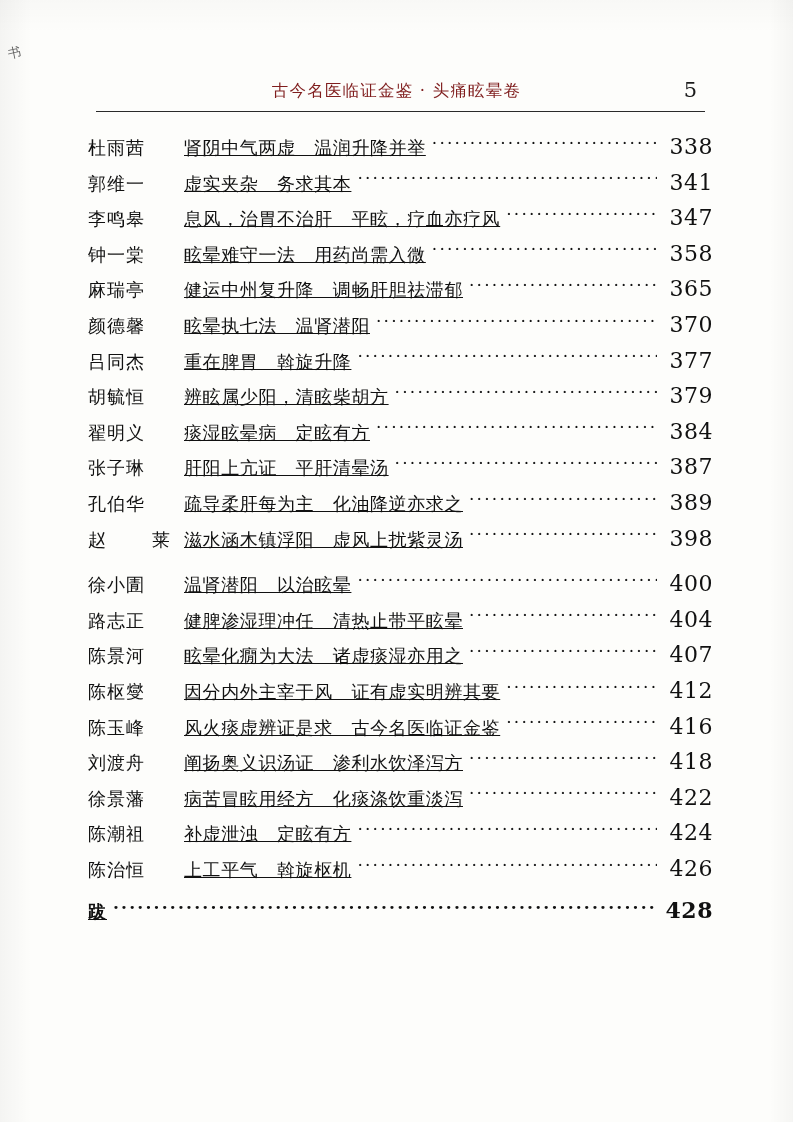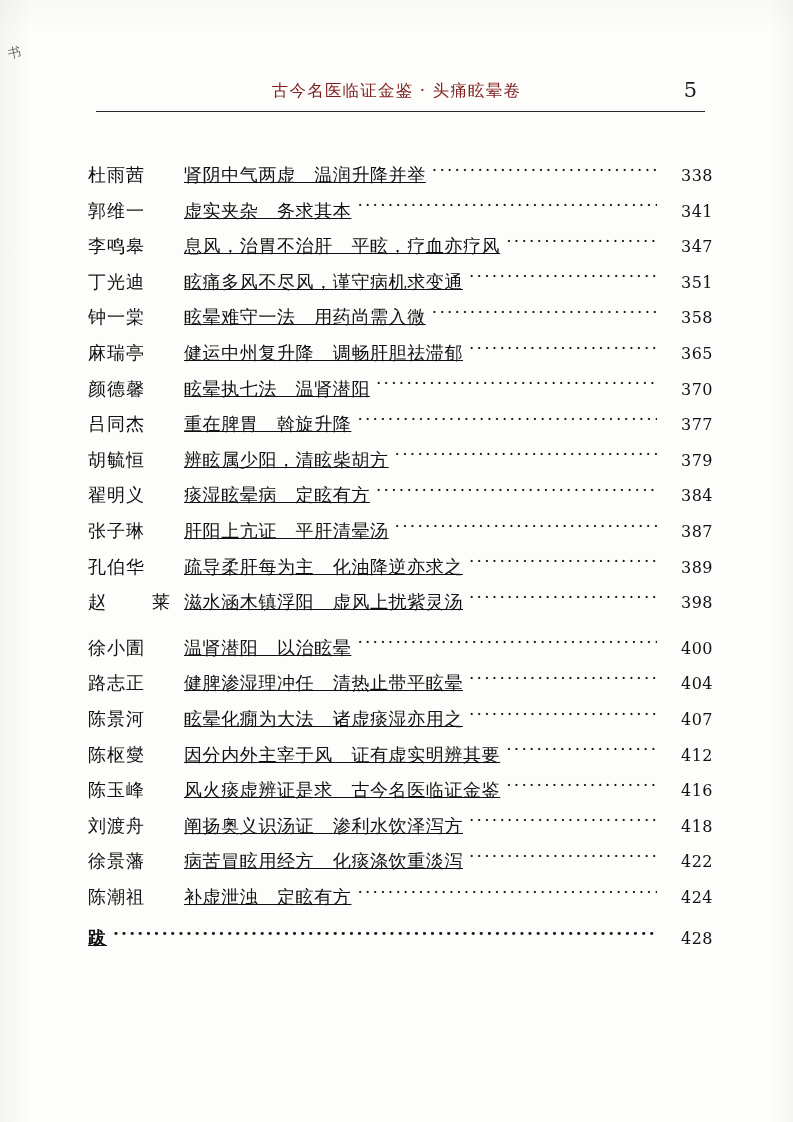--- a/index.html
+++ b/index.html
@@ -120,40 +120,39 @@
     right: 0;
     bottom: 0.08em;
     letter-spacing: 2.2px;
     font-size: 17px;
     color: #111111;
     white-space: nowrap;
   }
   .page-no {
     flex: 0 0 52px;
     text-align: right;
-    font-size: 16px;
+    font-size: 22px;
     letter-spacing: 0.5px;
-    margin-top: 32px;
   }
 
   .last-row {
     display: flex;
     align-items: baseline;
     height: 35.6px;
     font-size: 18px;
     font-weight: bold;
     color: #111111;
     font-family: "DejaVu Serif", "Liberation Serif", serif;
     margin-top: 6px;
   }
   .last-row .title {
     font-weight: bold;
     letter-spacing: 1px;
   }
-  .last-row .page-no { font-weight: normal; }
+  .last-row .page-no { font-weight: bold; }
 
   .gap-row { height: 10px; }
 </style>
 </head>
 <body>
 
 <div class="page">
 
   <div class="corner-mark">书</div>
 
@@ -176,26 +175,20 @@
         <span class="leader"></span>
         <span class="page-no">341</span>
       </div>
       <div class="toc-row">
         <span class="author">李鸣皋</span>
         <span class="title">息风，治胃不治肝　平眩，疗血亦疗风</span>
         <span class="leader"></span>
         <span class="page-no">347</span>
       </div>
       <div class="toc-row">
-        <span class="author">丁光迪</span>
-        <span class="title">眩痛多风不尽风，谨守病机求变通</span>
-        <span class="leader"></span>
-        <span class="page-no">351</span>
-      </div>
-      <div class="toc-row">
         <span class="author">钟一棠</span>
         <span class="title">眩晕难守一法　用药尚需入微</span>
         <span class="leader"></span>
         <span class="page-no">358</span>
       </div>
       <div class="toc-row">
         <span class="author">麻瑞亭</span>
         <span class="title">健运中州复升降　调畅肝胆祛滞郁</span>
         <span class="leader"></span>
         <span class="page-no">365</span>
@@ -284,20 +277,26 @@
         <span class="title">病苦冒眩用经方　化痰涤饮重淡泻</span>
         <span class="leader"></span>
         <span class="page-no">422</span>
       </div>
       <div class="toc-row">
         <span class="author">陈潮祖</span>
         <span class="title">补虚泄浊　定眩有方</span>
         <span class="leader"></span>
         <span class="page-no">424</span>
       </div>
+      <div class="toc-row">
+        <span class="author">陈治恒</span>
+        <span class="title">上工平气　斡旋枢机</span>
+        <span class="leader"></span>
+        <span class="page-no">426</span>
+      </div>
       <div class="last-row">
         <span class="title">跋</span>
         <span class="leader"></span>
         <span class="page-no">428</span>
       </div>
     </div>
 
 </div>
 
 </body></html>

